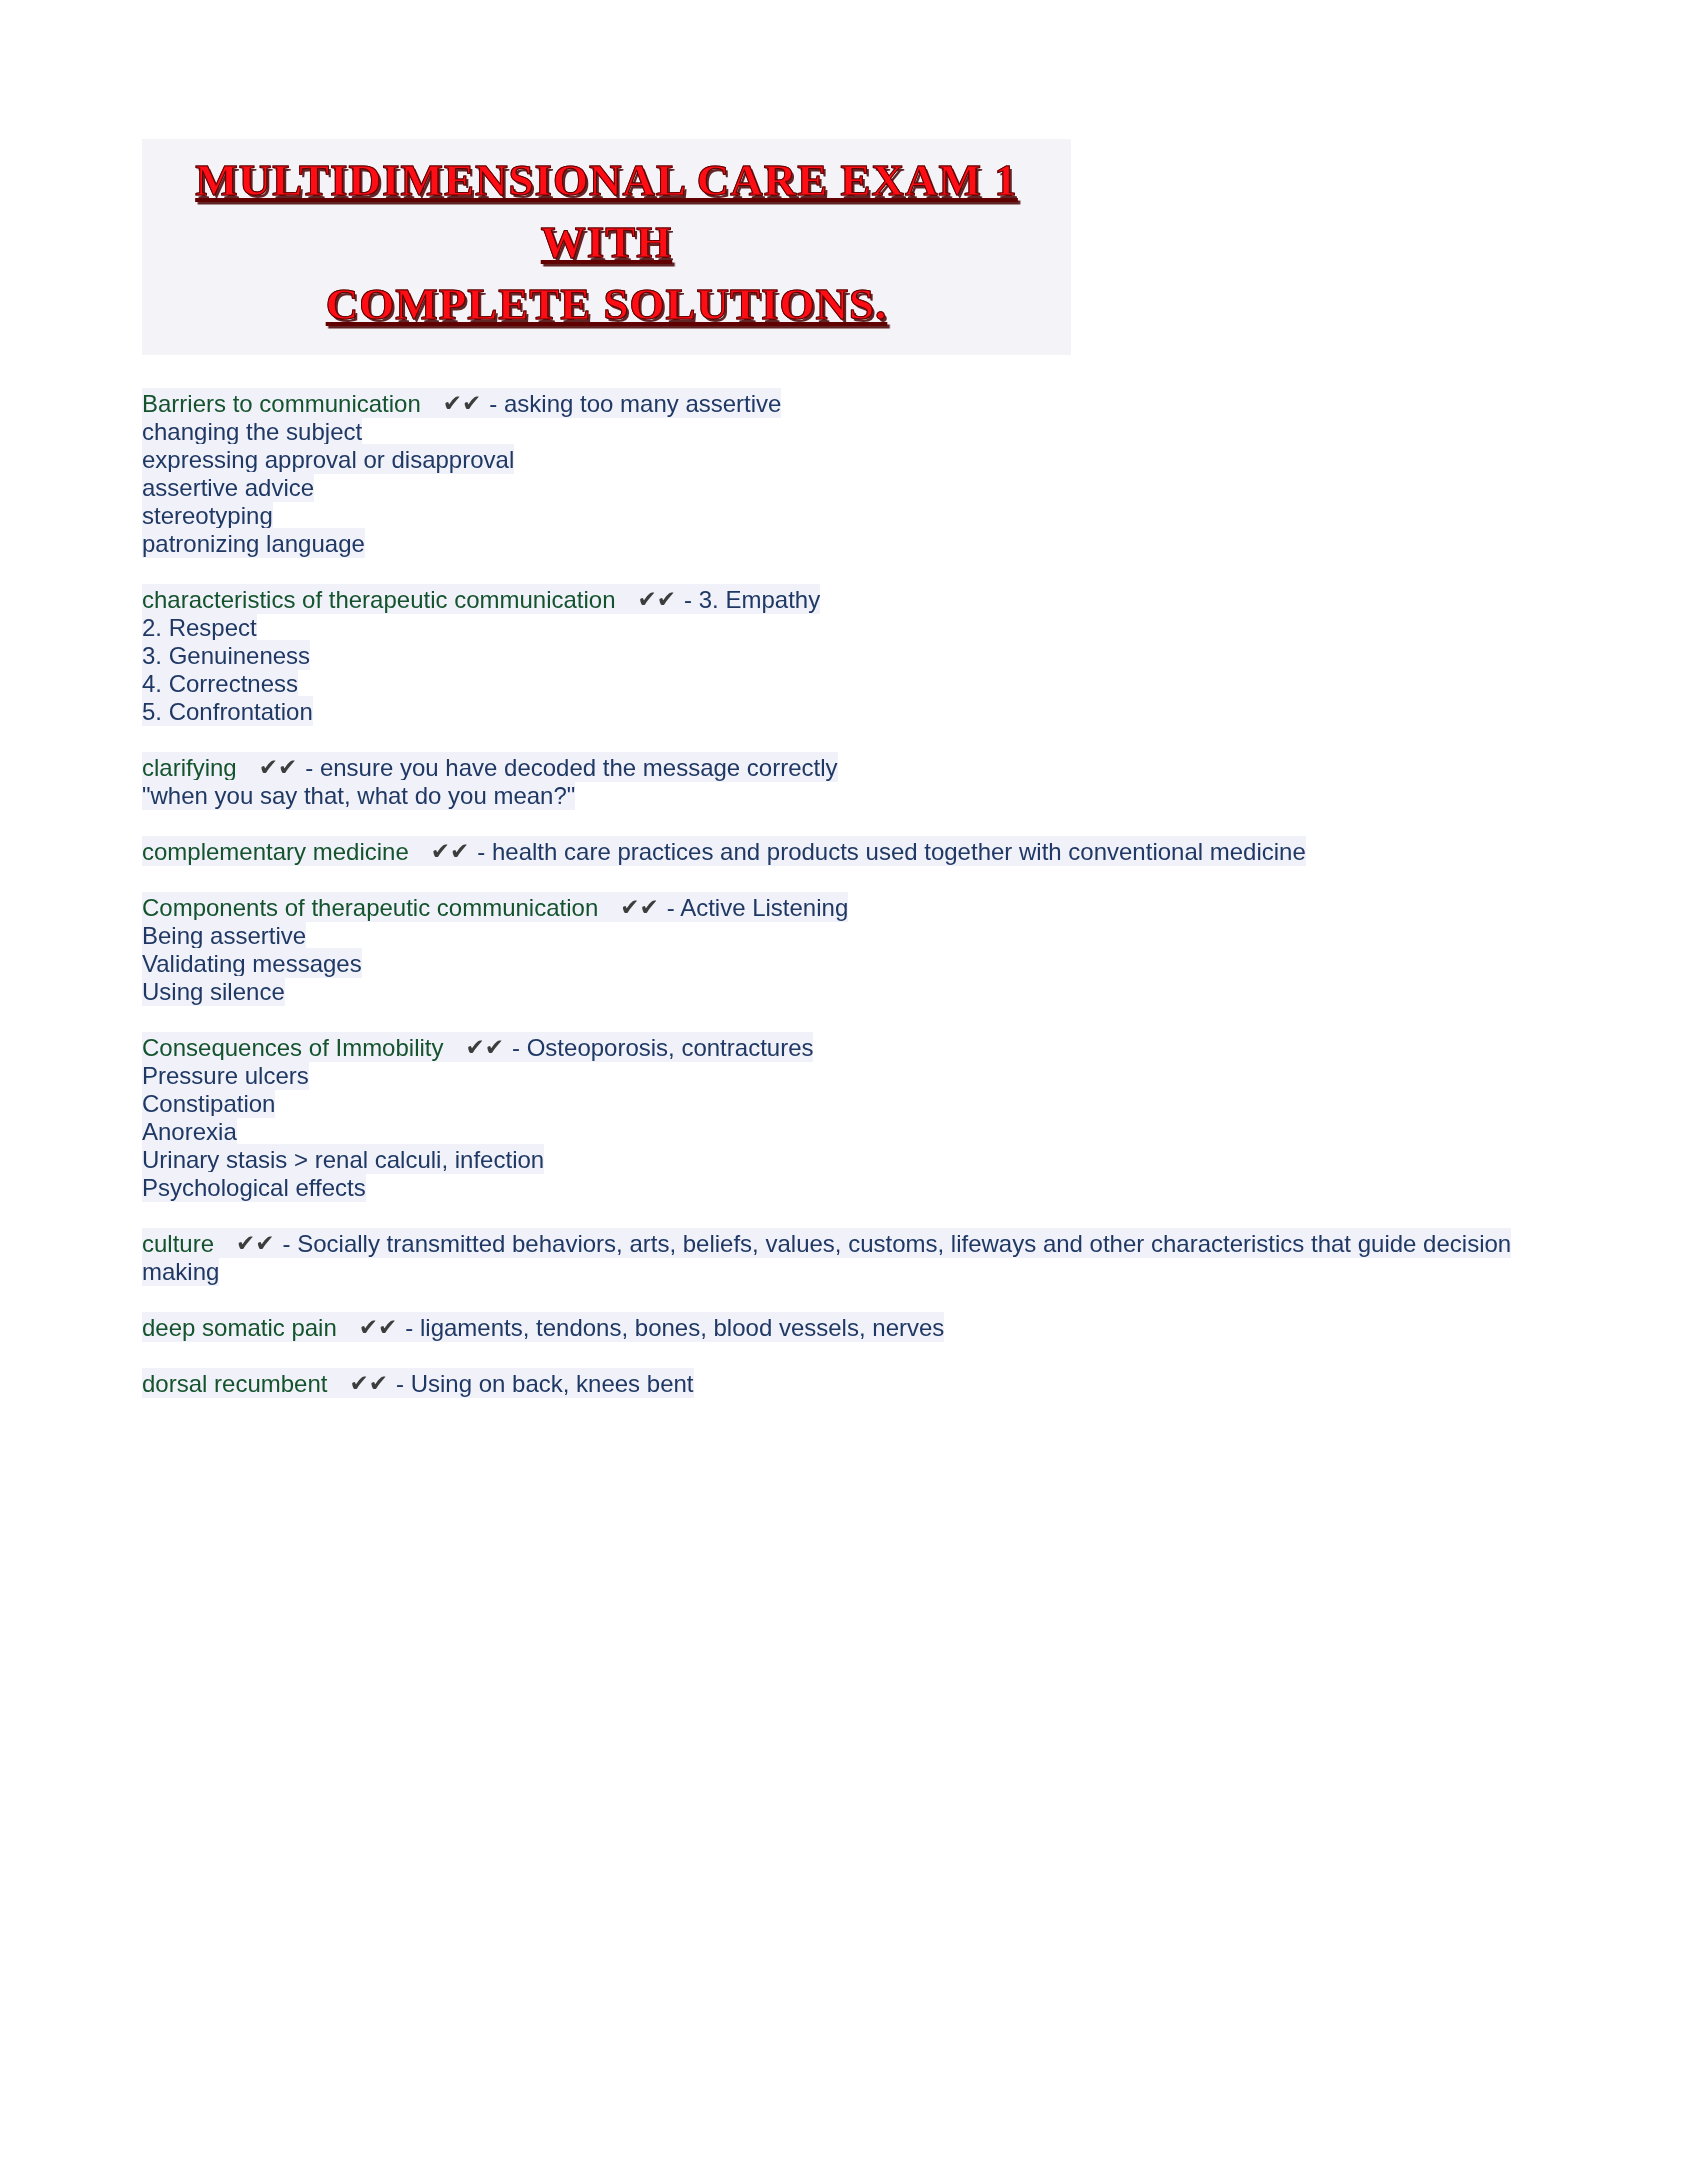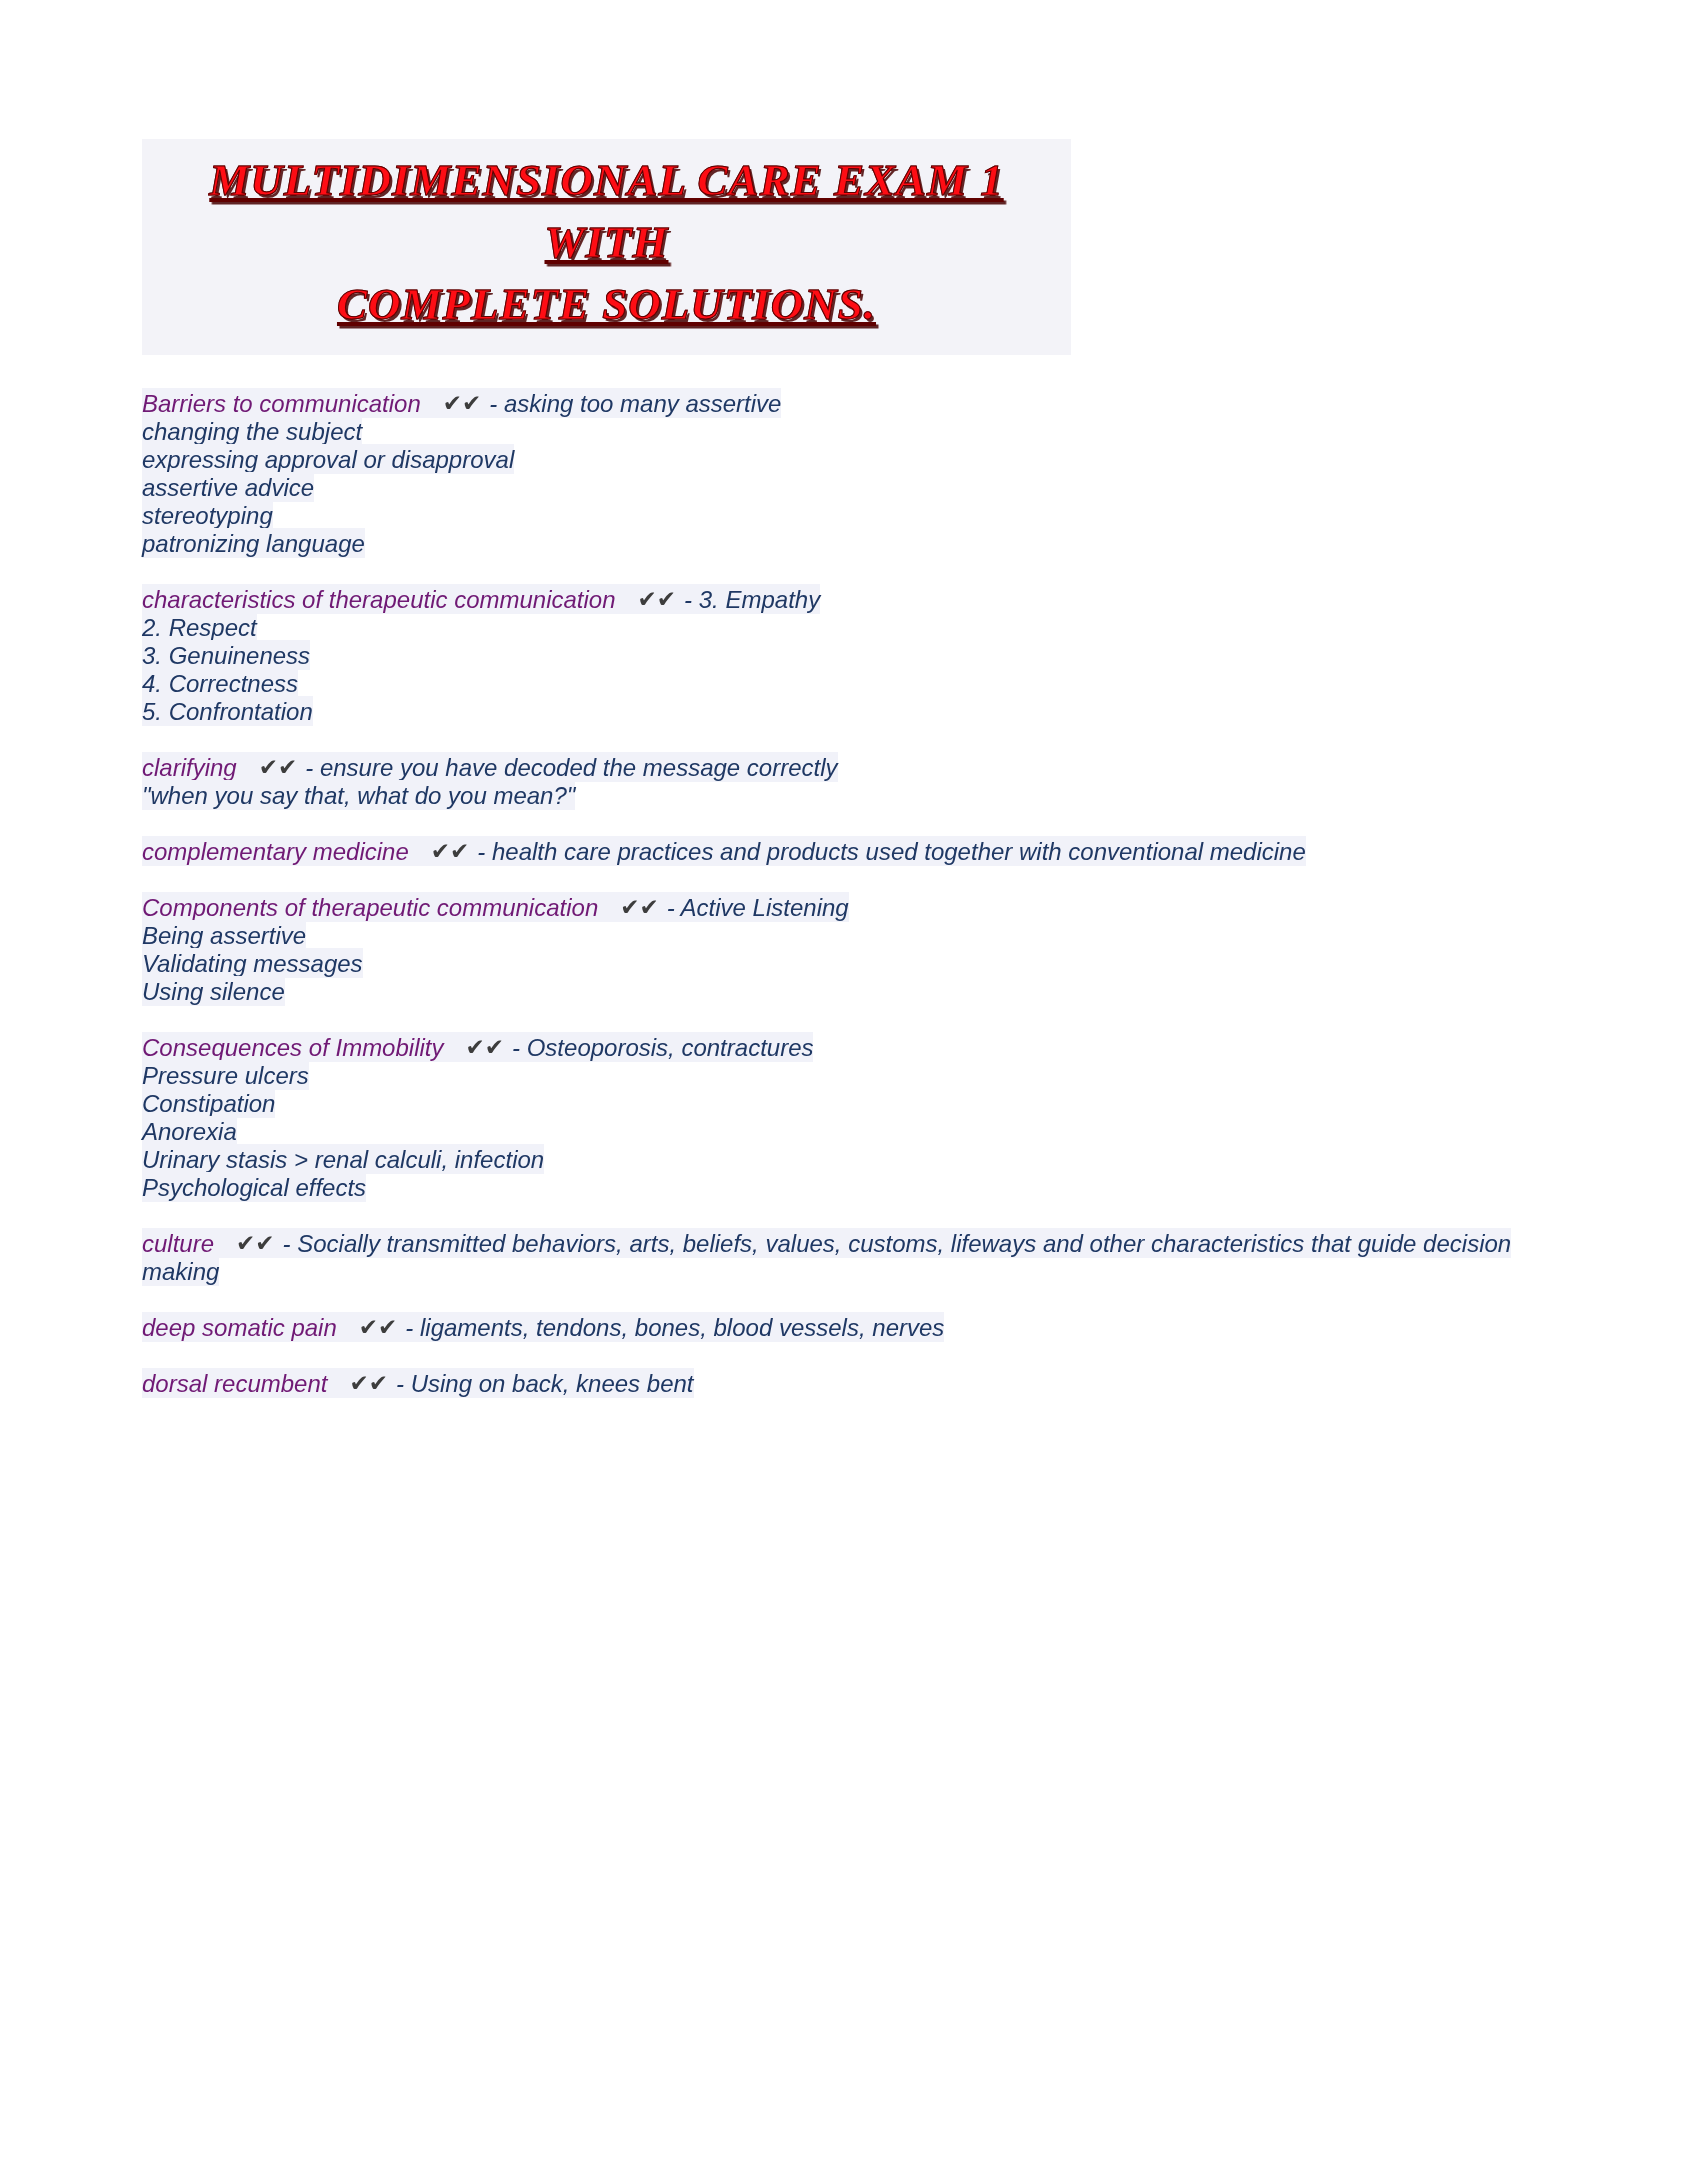--- a/index.html
+++ b/index.html
@@ -14,21 +14,20 @@
     font-family: "Liberation Sans", sans-serif;
   }
   .page {
     box-sizing: border-box;
     width: 1683px;
     height: 1594px;
     padding: 139px 139px 0 142px;
     color: #1f3864;
     font-size: 24px;
     line-height: 28px;
-    font-style: italic;
   }
   .title-block {
     background: #f3f3f8;
     width: 929px;
     padding: 10px 6px 20px 6px;
     box-sizing: border-box;
     text-align: center;
     margin-bottom: 34px;
   }
   .doc-title {
@@ -50,21 +49,21 @@
   .line {
     min-height: 28px;
   }
   .hl {
     background: #f1f2f9;
     padding: 1.5px 0;
     -webkit-box-decoration-break: clone;
     box-decoration-break: clone;
   }
   .term {
-    color: #701a75;
+    color: #14532d;
   }
   .checks {
     font-family: "DejaVu Sans", sans-serif;
     color: #3d3d3d;
     margin: 0 8px 0 22px;
     font-size: 23px;
   }
   .answer {
     color: #1f3864;
   }

